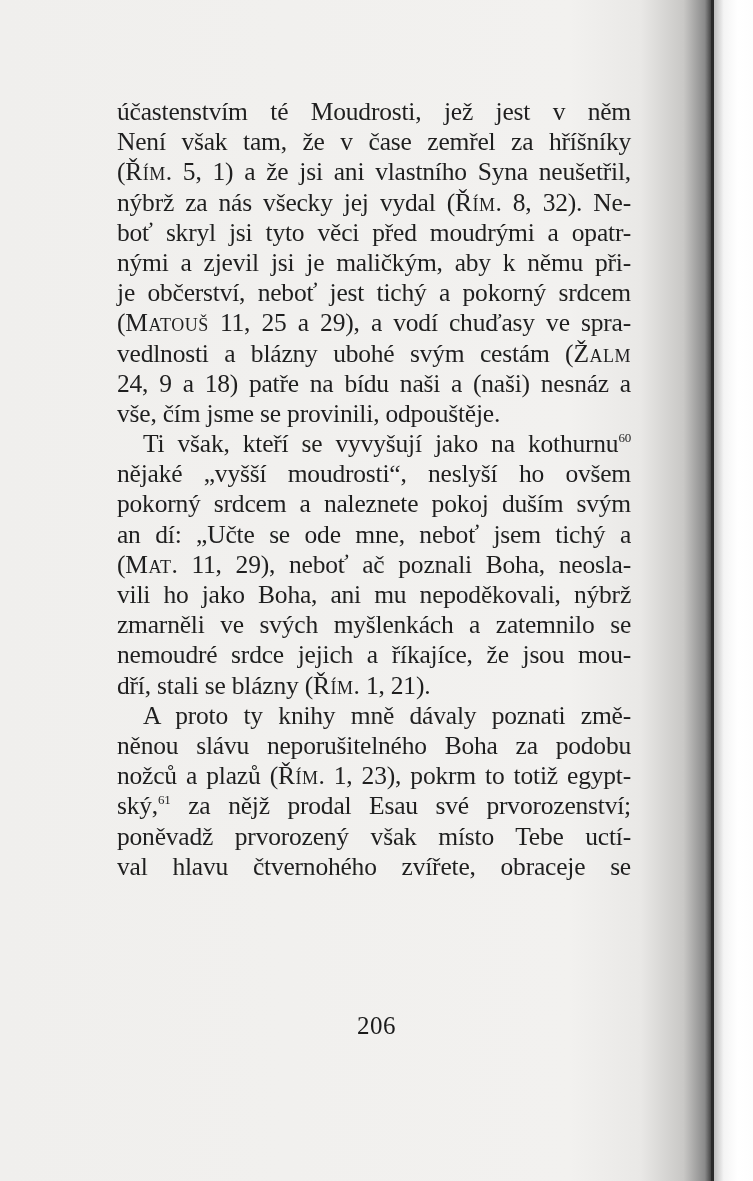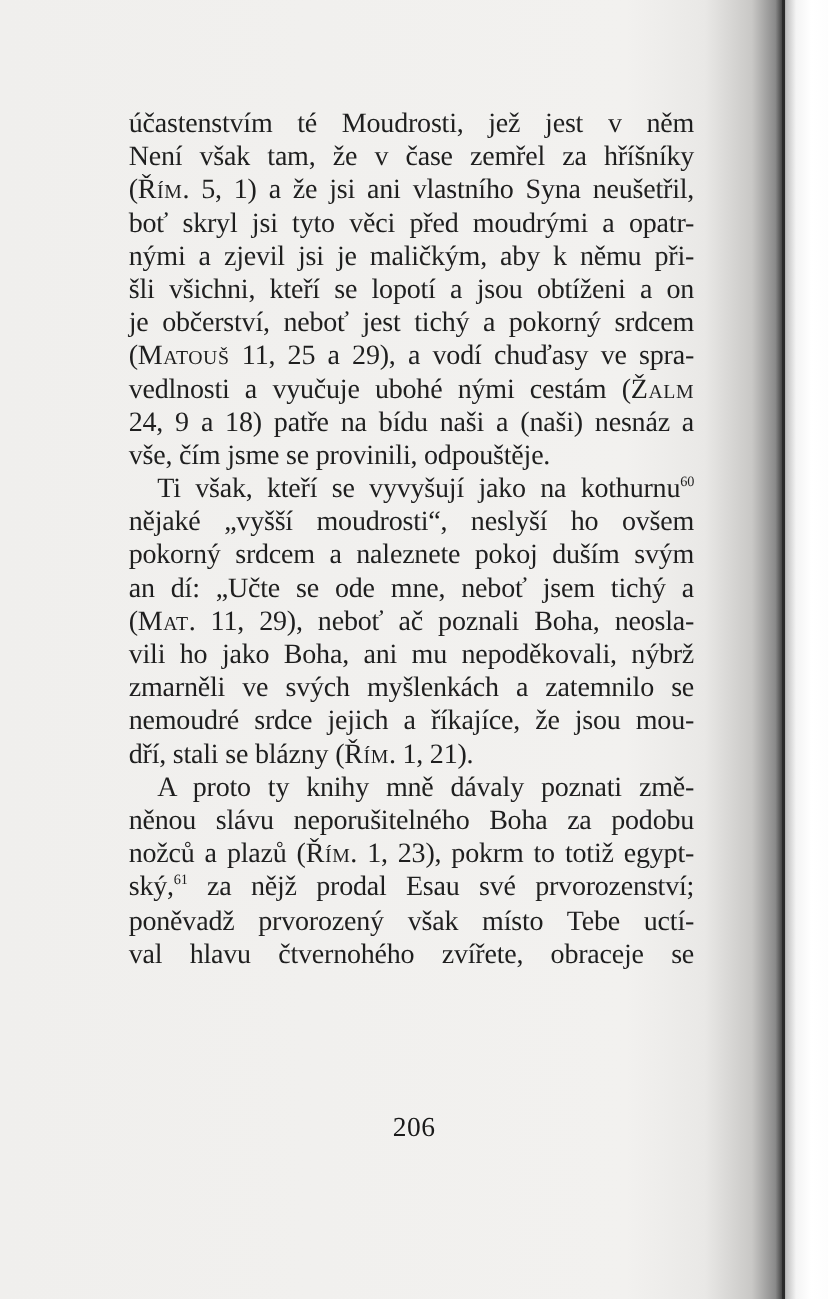--- a/index.html
+++ b/index.html
@@ -43,26 +43,26 @@
 <body>
 
 <div class="page"></div>
 <div class="spine-line"></div>
 <div class="outside"></div>
 
 <div class="text-block" id="text-block">
     <div class="line"><span>účastenstvím té Moudrosti, jež jest v něm</span></div>
     <div class="line"><span>Není však tam, že v čase zemřel za hříšníky</span></div>
     <div class="line"><span>(</span><span class="sc">Řím</span><span>. 5, 1) a že jsi ani vlastního Syna neušetřil,</span></div>
+    <div class="line"><span>nýbrž za nás všecky jej vydal (</span><span class="sc">Řím</span><span>. 8, 32). Ne-</span></div>
     <div class="line"><span>boť skryl jsi tyto věci před moudrými a opatr-</span></div>
     <div class="line"><span>nými a zjevil jsi je maličkým, aby k němu při-</span></div>
-    <div class="line"><span>šli všichni, kteří se lopotí a jsou obtíženi a on</span></div>
     <div class="line"><span>je občerství, neboť jest tichý a pokorný srdcem</span></div>
     <div class="line"><span>(</span><span class="sc">Matouš</span><span> 11, 25 a 29), a vodí chuďasy ve spra-</span></div>
-    <div class="line"><span>vedlnosti a vyučuje ubohé nými cestám (</span><span class="sc">Žalm</span></div>
+    <div class="line"><span>vedlnosti a blázny ubohé svým cestám (</span><span class="sc">Žalm</span></div>
     <div class="line"><span>24, 9 a 18) patře na bídu naši a (naši) nesnáz a</span></div>
     <div class="line last"><span>vše, čím jsme se provinili, odpouštěje.</span></div>
     <div class="line indent"><span>Ti však, kteří se vyvyšují jako na kothurnu</span><sup>60</sup></div>
     <div class="line"><span>nějaké „vyšší moudrosti“, neslyší ho ovšem</span></div>
     <div class="line"><span>pokorný srdcem a naleznete pokoj duším svým</span></div>
     <div class="line"><span>an dí: „Učte se ode mne, neboť jsem tichý a</span></div>
     <div class="line"><span>(</span><span class="sc">Mat</span><span>. 11, 29), neboť ač poznali Boha, neosla-</span></div>
     <div class="line"><span>vili ho jako Boha, ani mu nepoděkovali, nýbrž</span></div>
     <div class="line"><span>zmarněli ve svých myšlenkách a zatemnilo se</span></div>
     <div class="line"><span>nemoudré srdce jejich a říkajíce, že jsou mou-</span></div>

